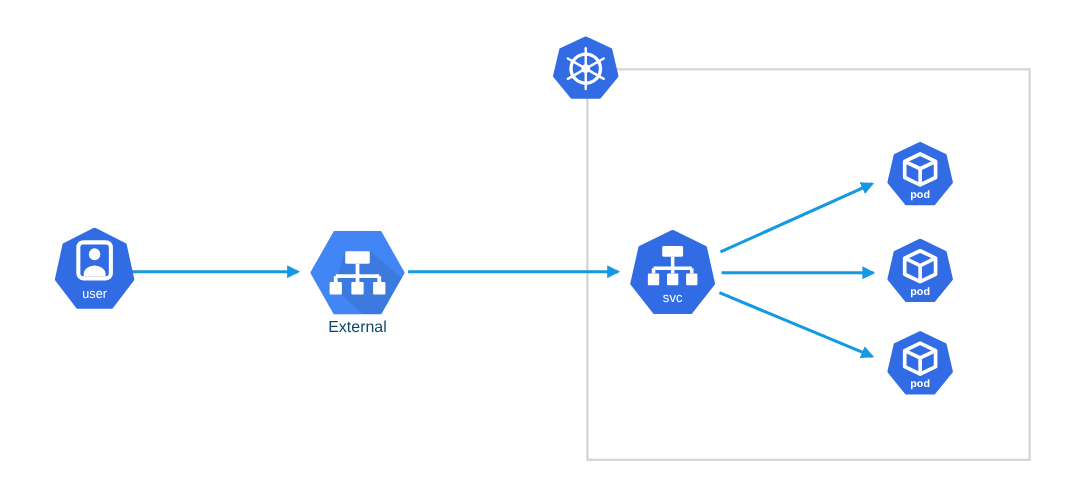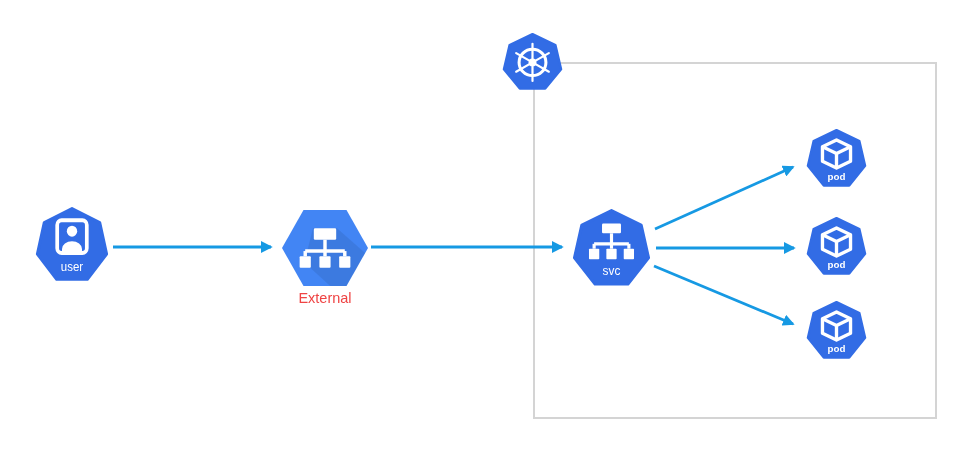--- a/index.html
+++ b/index.html
@@ -15,21 +15,21 @@
   }
   svg.arrows{position:absolute;left:0;top:0;width:969px;height:452px;z-index:2;pointer-events:none;}
   .node{position:absolute;z-index:3;}
   .node svg{display:block;}
   .hepta-label{
     font-family:"Liberation Sans", sans-serif;
     fill:#ffffff;
   }
   .lb-caption{
     position:absolute;left:240px;top:289px;width:170px;z-index:3;
-    text-align:center;color:#ef4444;font-size:14.5px;line-height:18px;
+    text-align:center;color:#0c4a6e;font-size:14.5px;line-height:18px;
     font-family:"Liberation Sans", sans-serif;
   }
   .lb-caption span{display:block;}
 </style>
 </head>
 <body>
 
 <div class="stage">
 
   <div class="boundary"></div>
@@ -42,21 +42,21 @@
     </defs>
     <g stroke="#1699E3" stroke-width="2.8" fill="none">
       <line x1="113" y1="247" x2="271" y2="247" marker-end="url(#ah)"></line>
       <line x1="371" y1="247" x2="562" y2="247" marker-end="url(#ah)"></line>
       <line x1="655" y1="229" x2="793" y2="167" marker-end="url(#ah)"></line>
       <line x1="656" y1="248" x2="794" y2="248" marker-end="url(#ah)"></line>
       <line x1="654" y1="266" x2="793" y2="324" marker-end="url(#ah)"></line>
     </g>
   </svg>
 
-  <div class="node" style="left:35px;top:207px;width:74px;height:78px;">
+  <div class="node" style="left:49px;top:207px;width:74px;height:78px;">
     <svg width="74" height="78" viewBox="0 0 100 100" preserveAspectRatio="none">
       <polygon points="50,2 87.5,20 96.8,60.3 70.8,92.5 29.2,92.5 3.2,60.3 12.5,20" fill="#326CE5" stroke="#326CE5" stroke-width="4" stroke-linejoin="round"></polygon>
       <rect x="30" y="17" width="40" height="42" rx="6" fill="none" stroke="#ffffff" stroke-width="5"></rect>
       <circle cx="50" cy="31" r="7" fill="#ffffff"></circle>
       <path d="M36.5,56.5 v-2.5 a13.5,10 0 0 1 27,0 v2.5 z" fill="#ffffff"></path>
       <text class="hepta-label" x="50" y="82" text-anchor="middle" font-size="15.5">user</text>
     </svg>
   </div>
 
   <div class="node" style="left:282px;top:210px;width:86px;height:76px;">

